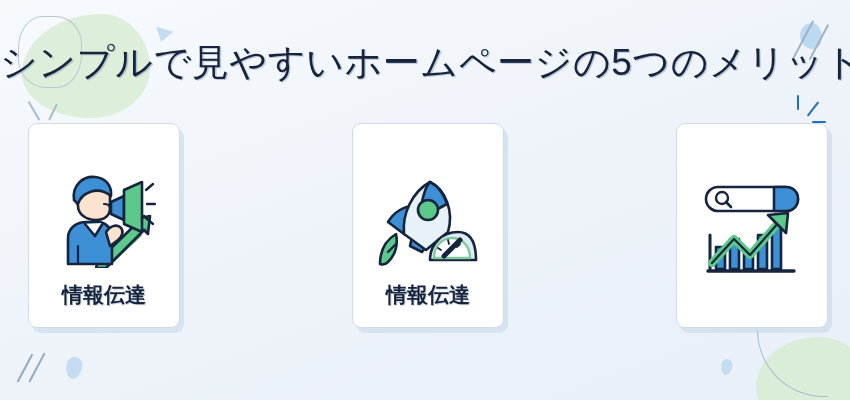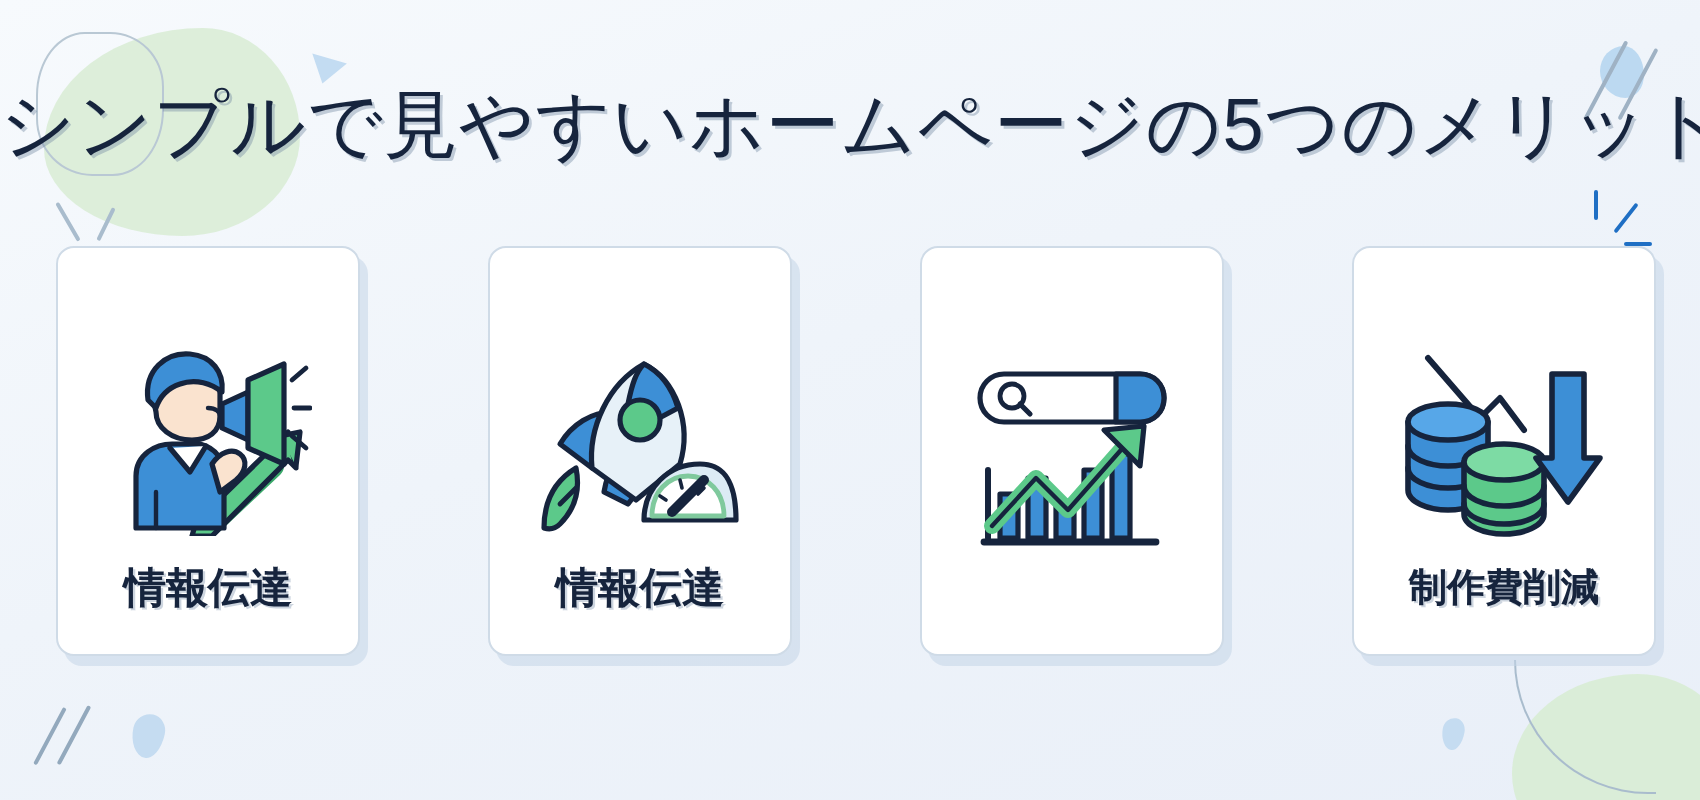--- a/index.html
+++ b/index.html
@@ -262,38 +262,15 @@
             <path d="M10 86 L10 52" fill="none" stroke="#16243d" stroke-width="3"></path>
 
             <path d="M12 80 L34 56 L50 72 L80 38" fill="none" stroke="#5cc98a" stroke-width="8" stroke-linejoin="round" stroke-linecap="round"></path>
             <path d="M12 80 L34 56 L50 72 L80 38" fill="none" stroke="#16243d" stroke-width="2.2"></path>
             <path d="M68 32 L88 30 L86 50 Z" fill="#5cc98a"></path>
           </g>
         </svg>
       </div>
     </div>
 
-    <div class="card">
-      <div class="icon-wrap">
-        <svg width="104" height="96" viewBox="0 0 104 96">
-          <g stroke="#16243d" stroke-width="2.8" stroke-linejoin="round" stroke-linecap="round">
-
-            <path d="M14 6 L40 36 L50 26 L62 42" fill="none" stroke="#16243d" stroke-width="3"></path>
-
-            <path d="M4 38 L4 72 C4 78 14 82 24 82 C34 82 44 78 44 72 L44 38 Z" fill="#3d8fd6"></path>
-            <ellipse cx="24" cy="38" rx="20" ry="9" fill="#57a7e8"></ellipse>
-            <path d="M4 50 C4 56 14 60 24 60 C34 60 44 56 44 50" fill="none"></path>
-            <path d="M4 61 C4 67 14 71 24 71 C34 71 44 67 44 61" fill="none"></path>
-
-            <path d="M32 58 L32 84 C32 90 42 94 52 94 C62 94 72 90 72 84 L72 58 Z" fill="#5cc98a"></path>
-            <ellipse cx="52" cy="58" rx="20" ry="9" fill="#7ddba4"></ellipse>
-            <path d="M32 70 C32 76 42 80 52 80 C62 80 72 76 72 70" fill="none"></path>
-            <path d="M32 79 C32 85 42 89 52 89 C62 89 72 85 72 79" fill="none"></path>
-
-            <path d="M80 14 L96 14 L96 56 L104 56 L88 78 L72 56 L80 56 Z" fill="#3d8fd6" transform="translate(-4,0)"></path>
-          </g>
-        </svg>
-      </div>
-      <div class="card-label small">制作費削減</div>
-    </div>
 
   </div>
 </div>
 
 </body></html>

